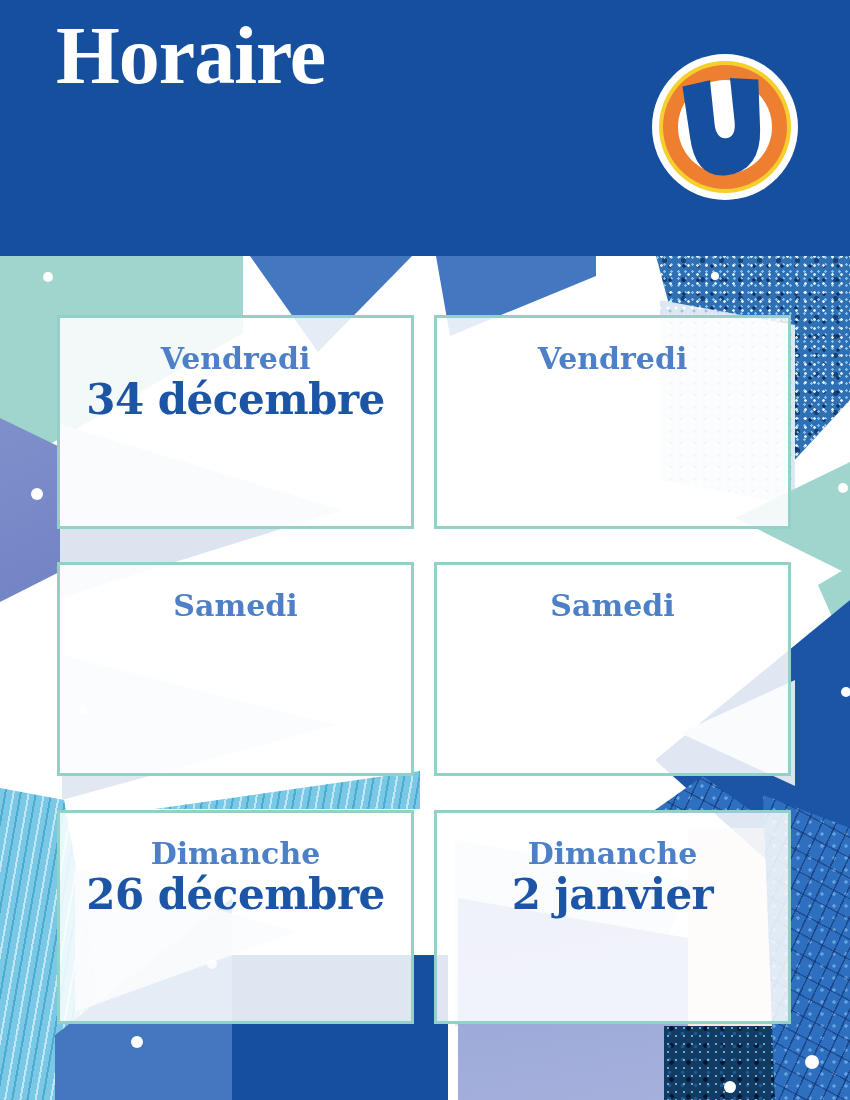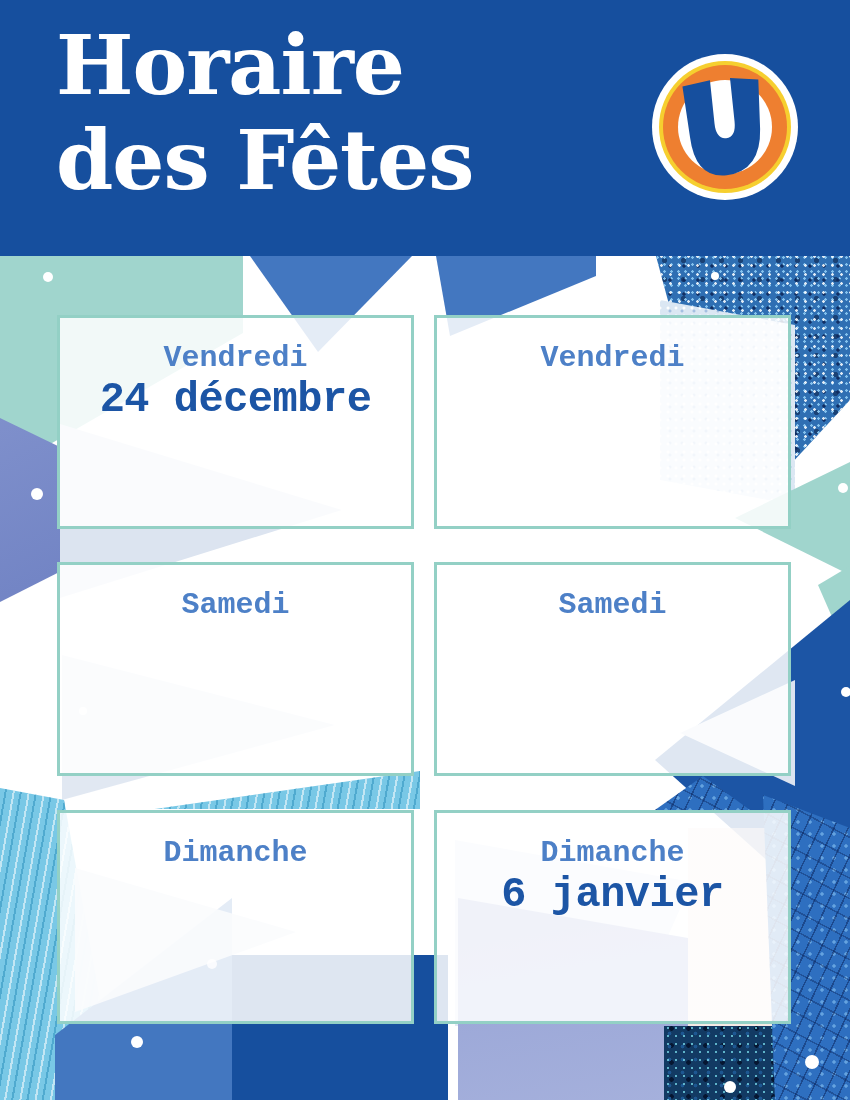--- a/index.html
+++ b/index.html
@@ -39,27 +39,27 @@
   .crackle{background-color:#2e6fc0;background-image:
       repeating-linear-gradient(115deg, rgba(10,35,90,.5) 0 1.5px, transparent 1.5px 13px),
       repeating-linear-gradient(28deg, rgba(10,35,90,.4) 0 1.5px, transparent 1.5px 18px),
       radial-gradient(circle, rgba(130,190,240,.65) 1.4px, transparent 2px);
     background-size:auto,auto,12px 12px;}
   .marble{background:linear-gradient(135deg,#f2e0da 0%,#e6d2d4 45%,#f0ded2 100%);opacity:.6;}
   .dot{position:absolute;background:#ffffff;border-radius:50%;z-index:1;}
 
   
   .header{position:absolute;left:0;top:0;width:850px;height:256px;background:#164f9e;z-index:3;}
-  .title{position:absolute;left:56px;top:18px;color:#ffffff;font-weight:bold;
-         font-size:82px;line-height:95px;letter-spacing:-1px;}
+  .title{position:absolute;left:56px;top:8px;color:#ffffff;font-weight:bold;
+         font-size:82px;line-height:95px;letter-spacing:-1px;font-family:Liberation Serif, serif;}
   .logo{position:absolute;left:650px;top:52px;width:150px;height:150px;}
 
   
   .card{position:absolute;width:357px;height:214px;box-sizing:border-box;z-index:2;
-        background:rgba(255,255,255,.86);border:3px solid #93d0c5;text-align:center;font-family:Liberation Mono, monospace;}
+        background:rgba(255,255,255,.86);border:3px solid #93d0c5;text-align:center;}
   .c1{left:57px;top:315px}.c2{left:434px;top:315px}
   .c3{left:57px;top:562px}.c4{left:434px;top:562px}
   .c5{left:57px;top:810px}.c6{left:434px;top:810px}
   .card .day{margin-top:24px;font-size:30px;font-weight:bold;color:#4d80c7;line-height:1.1;}
   .card .date{margin-top:3px;font-size:42px;font-weight:bold;color:#1c55a5;
               line-height:1.05;letter-spacing:-0.5px;}
   .card .date sup{font-size:0.5em;line-height:0;position:relative;top:-0.55em;}
 </style>
 </head>
 <body>
@@ -101,52 +101,52 @@
   <div class="dot" style="left:838px;top:483px;width:10px;height:10px"></div>
   <div class="dot" style="left:841px;top:687px;width:10px;height:10px"></div>
   <div class="dot" style="left:207px;top:959px;width:10px;height:10px;opacity:.8"></div>
   <div class="dot" style="left:131px;top:1036px;width:12px;height:12px"></div>
   <div class="dot" style="left:805px;top:1055px;width:14px;height:14px"></div>
   <div class="dot" style="left:724px;top:1081px;width:12px;height:12px"></div>
 
   <header class="header">
     <h1 class="title" style="margin:0">
       <span>Horaire</span><br>
-      <span>des Fêtes</span>
     </h1>
     <div class="logo" aria-label="U">
       <svg width="150" height="150" viewBox="0 0 150 150">
         <circle cx="75" cy="75" r="73" fill="#ffffff"></circle>
         <circle cx="75" cy="75" r="66" fill="#f6cf2f"></circle>
         <circle cx="75" cy="75" r="62" fill="#ee7f30"></circle>
         <circle cx="75" cy="75" r="47" fill="#ffffff"></circle>
         <path d="M24,9 L49,6 L49,45 Q49,59 58,59 Q67,59 67,45 L67,6 L92,10 L89,54 Q86,91 55,92 Q27,92 26,55 Z" fill="#164f9e" transform="translate(75,75) rotate(-6) scale(1.12) translate(-58,-49)"></path>
       </svg>
     </div>
   </header>
 
   <section class="card c1">
     <div class="day">Vendredi</div>
-    <div class="date"><span>24 décembre</span><sup></sup><span></span></div>
+    <div class="date"><span>34 décembre</span><sup></sup><span></span></div>
   </section>
 
   <section class="card c2">
     <div class="day">Vendredi</div>
   </section>
 
   <section class="card c3">
     <div class="day">Samedi</div>
   </section>
 
   <section class="card c4">
     <div class="day">Samedi</div>
   </section>
 
   <section class="card c5">
     <div class="day">Dimanche</div>
+    <div class="date"><span>26 décembre</span><sup></sup><span></span></div>
   </section>
 
   <section class="card c6">
     <div class="day">Dimanche</div>
-    <div class="date"><span>6 janvier</span><sup></sup><span></span></div>
+    <div class="date"><span>2 janvier</span><sup></sup><span></span></div>
   </section>
 
 </div>
 
 </body></html>

